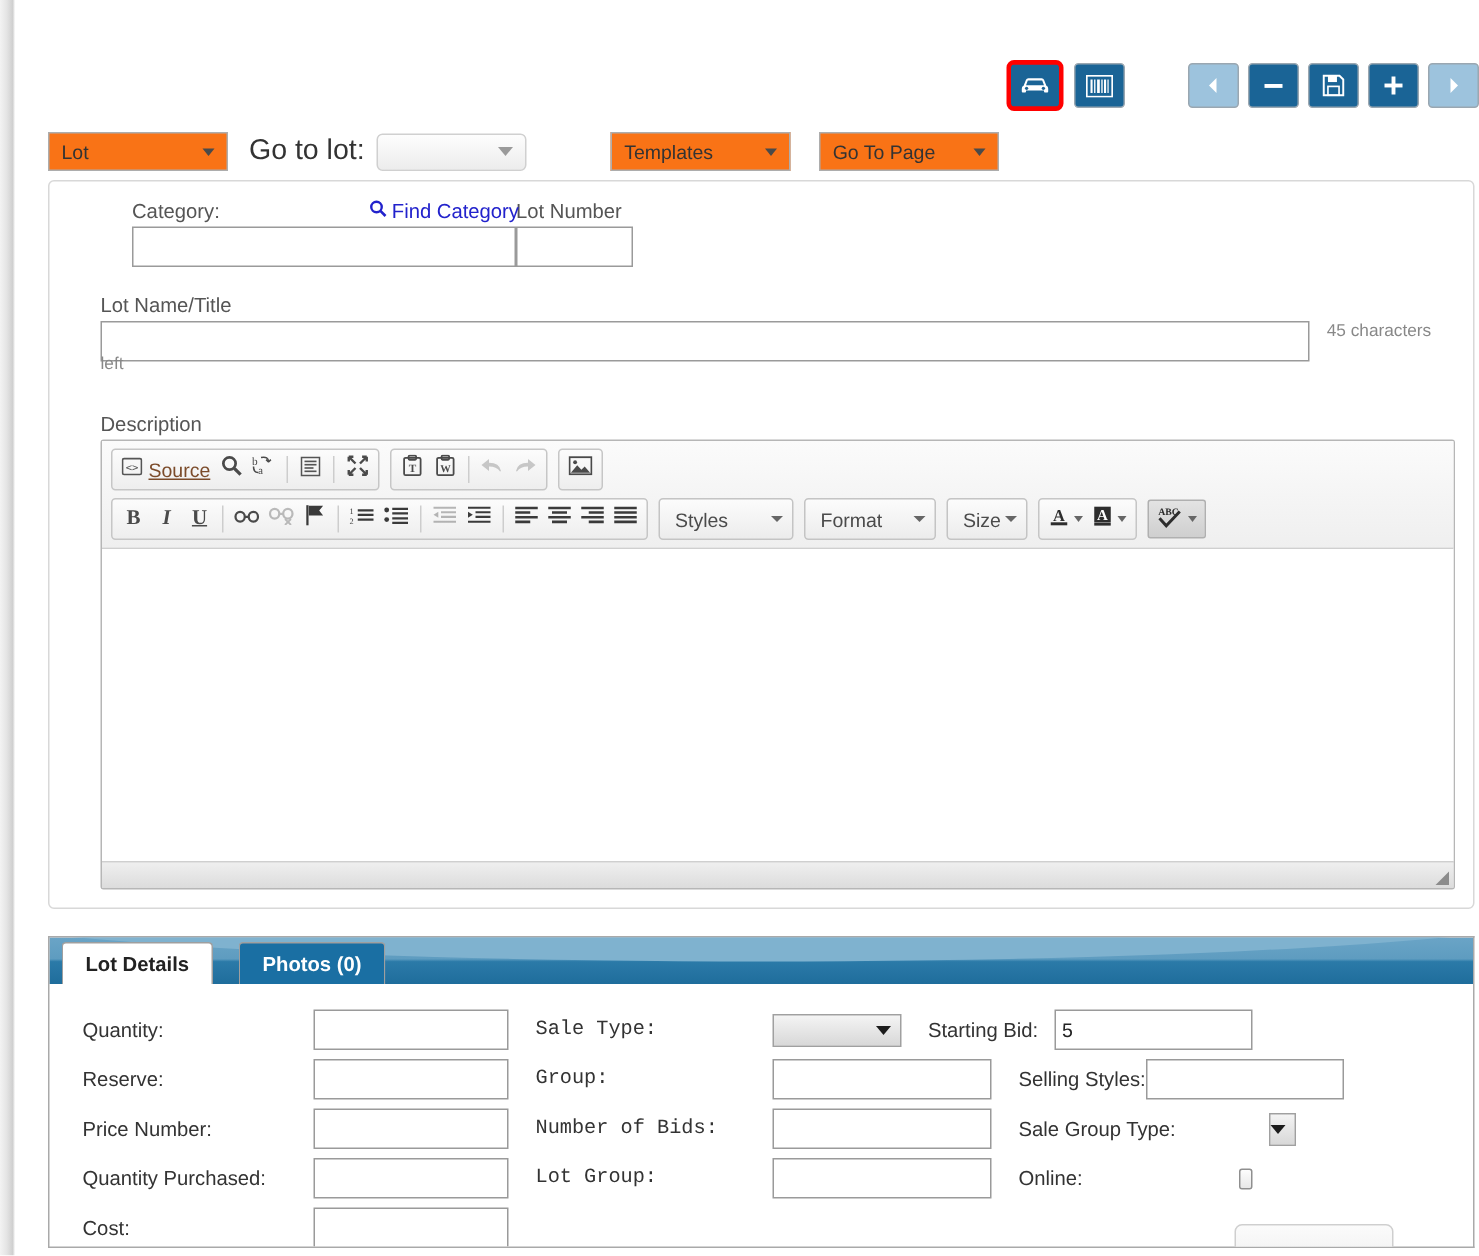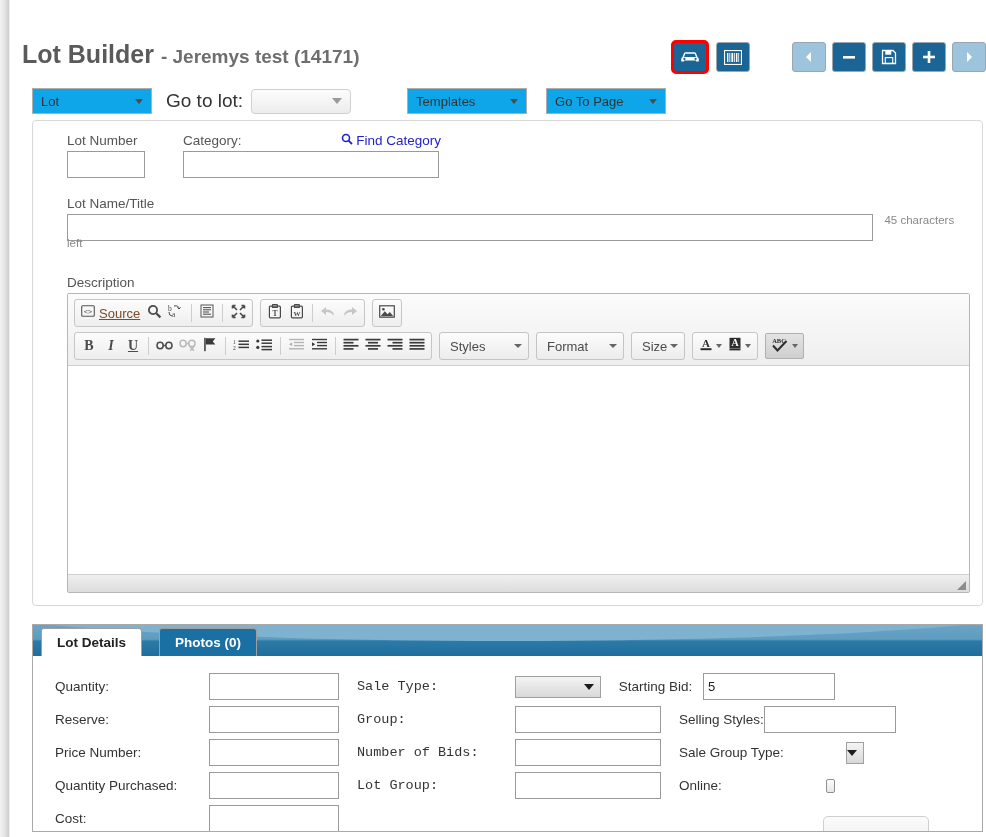--- a/index.html
+++ b/index.html
@@ -68,21 +68,21 @@
 
   
   #toolbar-row {
     height: 38px;
     display: flex; align-items: center;
     padding-left: 10px;
   }
   .sel-box {
     height: 26px;
     border: 1px solid #adadad;
-    background: #0ea5e9;
+    background: #f97316;
     font-size: 13px; color: #333;
     display: flex; align-items: center;
     padding: 0 4px 0 8px;
     position: relative;
     cursor: pointer;
   }
   .sel-box .cap { flex: 1; white-space: nowrap; }
   .sel-box .arrow {
     width: 0; height: 0;
     border-left: 4px solid transparent;
@@ -316,24 +316,20 @@
   }
 </style>
 </head>
 <body>
 
 <div id="left-strip"></div>
 
 <div id="page">
 
   <div id="header">
-    <div id="page-title">
-      <span>Lot Builder</span>
-      <span class="sub">- Jeremys test (14171)</span>
-    </div>
 
     <div id="header-actions">
 
       <div class="btn-sq highlight">
         <span>
           <svg width="20" height="14" viewBox="0 0 20 14">
             <path d="M2.4 7.2 L4 3.2 Q4.4 2.2 5.6 2.2 L14.4 2.2 Q15.6 2.2 16 3.2 L17.6 7.2 Q18.8 7.5 18.8 9.2 L18.8 11 Q18.8 11.6 18.2 11.6 L16.6 11.6 Q16 11.6 16 11 L16 10.4 L4 10.4 L4 11 Q4 11.6 3.4 11.6 L1.8 11.6 Q1.2 11.6 1.2 11 L1.2 9.2 Q1.2 7.5 2.4 7.2 Z" fill="#ffffff"></path>
             <path d="M5.2 3.7 L14.8 3.7 L16 6.9 L4 6.9 Z" fill="#1a6496"></path>
             <circle cx="4.4" cy="8.9" r="1.1" fill="#1a6496"></circle>
             <circle cx="15.6" cy="8.9" r="1.1" fill="#1a6496"></circle>
@@ -426,37 +422,37 @@
 
       <div class="sel-box" id="sel-gotopage">
         <span class="cap">Go To Page</span>
         <span class="arrow"></span>
       </div>
     </div>
 
     <div id="card">
 
       <div id="row-lotnum">
-        <div id="grp-lotnum">
-          <span class="fld-label">Lot Number</span>
-          <input class="txt" id="in-lotnum" type="text" value="" style="">
-        </div>
         <div id="grp-category">
           <span class="fld-label">Category:</span>
           <a id="find-category">
             <span>
               <svg width="12" height="12" viewBox="0 0 12 12">
                 <circle cx="5" cy="5" r="3.5" fill="none" stroke="#2222cc" stroke-width="1.6"></circle>
                 <line x1="7.6" y1="7.6" x2="11" y2="11" stroke="#2222cc" stroke-width="1.8"></line>
               </svg>
             </span>
             <span>Find Category</span>
           </a>
           <input class="txt" id="in-category" type="text" value="" style="">
         </div>
+        <div id="grp-lotnum">
+          <span class="fld-label">Lot Number</span>
+          <input class="txt" id="in-lotnum" type="text" value="" style="">
+        </div>
       </div>
 
       <div id="row-lotname">
         <span class="fld-label">Lot Name/Title</span>
         <input class="txt" id="in-lotname" type="text" value="" style="">
         <span id="chars-left">45 characters left</span>
       </div>
 
       <div id="row-desc">
         <span class="fld-label">Description</span>

